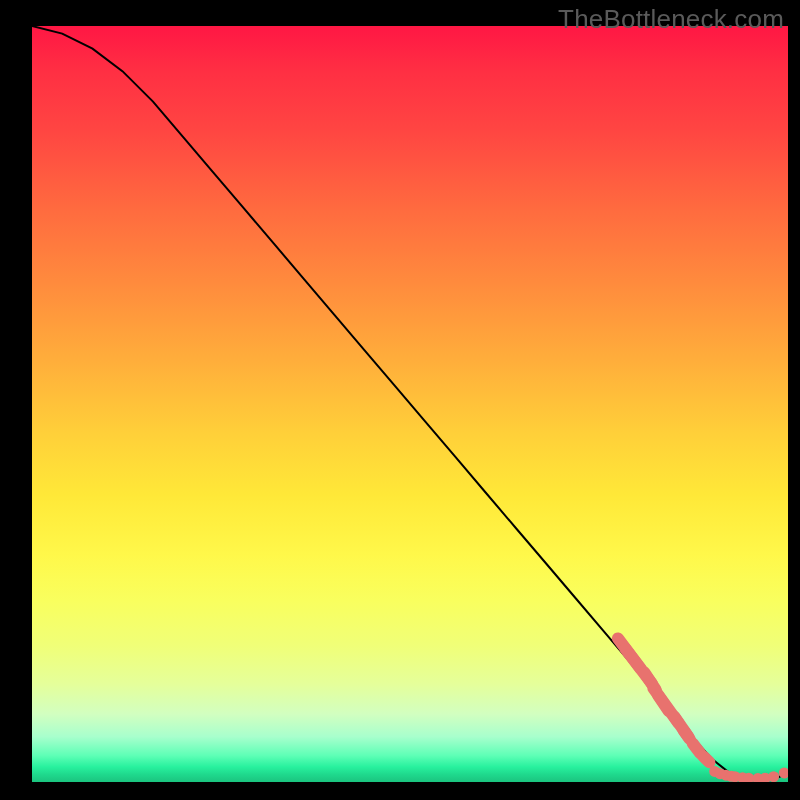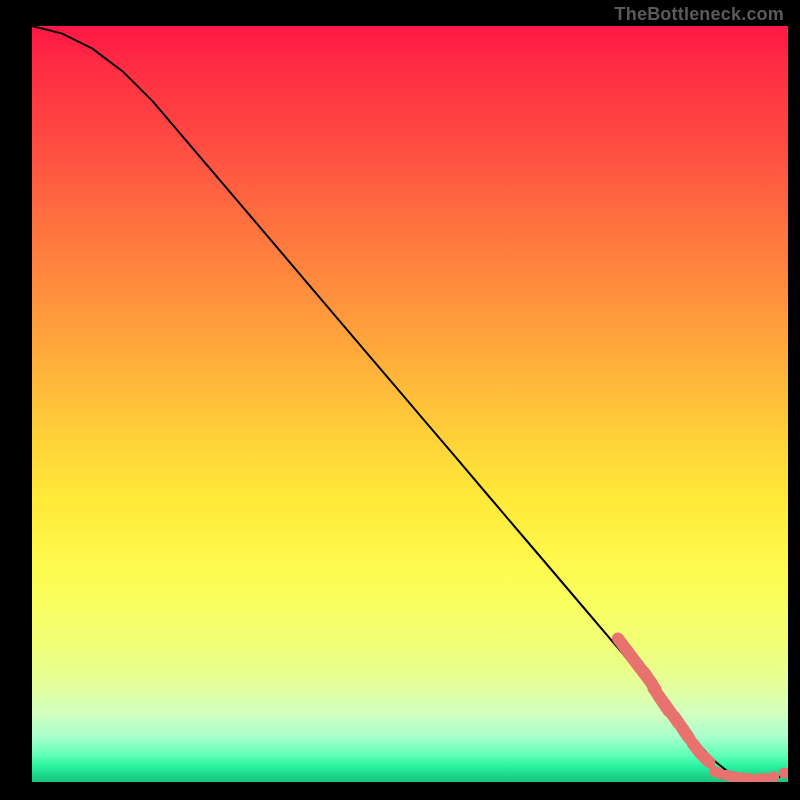--- a/index.html
+++ b/index.html
@@ -9,22 +9,22 @@
     background: #000;
     position: relative;
     font-family: Arial, Helvetica, sans-serif;
     overflow: hidden;
   }
   .watermark {
     position: absolute;
     top: 4px;
     right: 16px;
     color: #5a5a5a;
-    font-size: 18px;
-    font-weight: 700;
+    font-size: 26px;
+    font-weight: 400;
     letter-spacing: 0.2px;
     z-index: 30;
     margin-left: 14px;
   }
   .plot-area {
     position: absolute;
     left: 32px;
     top: 26px;
     width: 756px;
     height: 756px;

